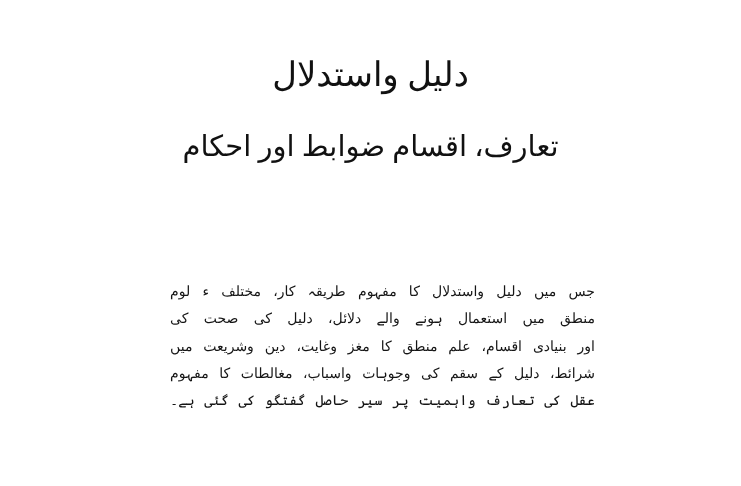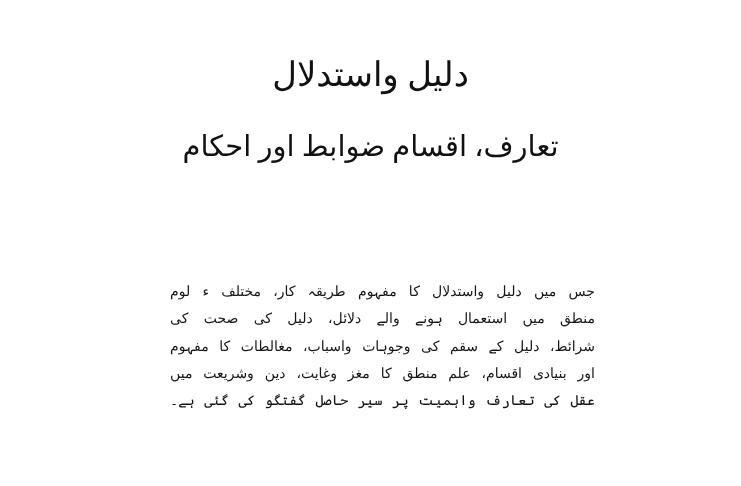--- a/index.html
+++ b/index.html
@@ -70,18 +70,18 @@
 <div class="page">
 
   <div class="title-block">
     <div class="main-title">دلیل واستدلال</div>
     <div class="sub-title">تعارف، اقسام ضوابط اور احکام</div>
   </div>
 
   <div class="body-block">
     <span class="line line-1">جس میں دلیل واستدلال کا مفہوم طریقہ کار، مختلف ء   لوم</span>
     <span class="line">منطق میں استعمال ہونے والے دلائل، دلیل کی صحت کی</span>
+    <span class="line">اور بنیادی اقسام، علم منطق کا مغز وغایت، دین وشریعت میں</span>
     <span class="line">شرائط، دلیل کے سقم کی وجوہات واسباب، مغالطات کا مفہوم</span>
-    <span class="line">اور بنیادی اقسام، علم منطق کا مغز وغایت، دین وشریعت میں</span>
     <span class="line">عقل کی تعارف واہمیت پر سیر حاصل گفتگو کی گئی ہے۔</span>
   </div>
 
 </div>
 
 </body></html>

